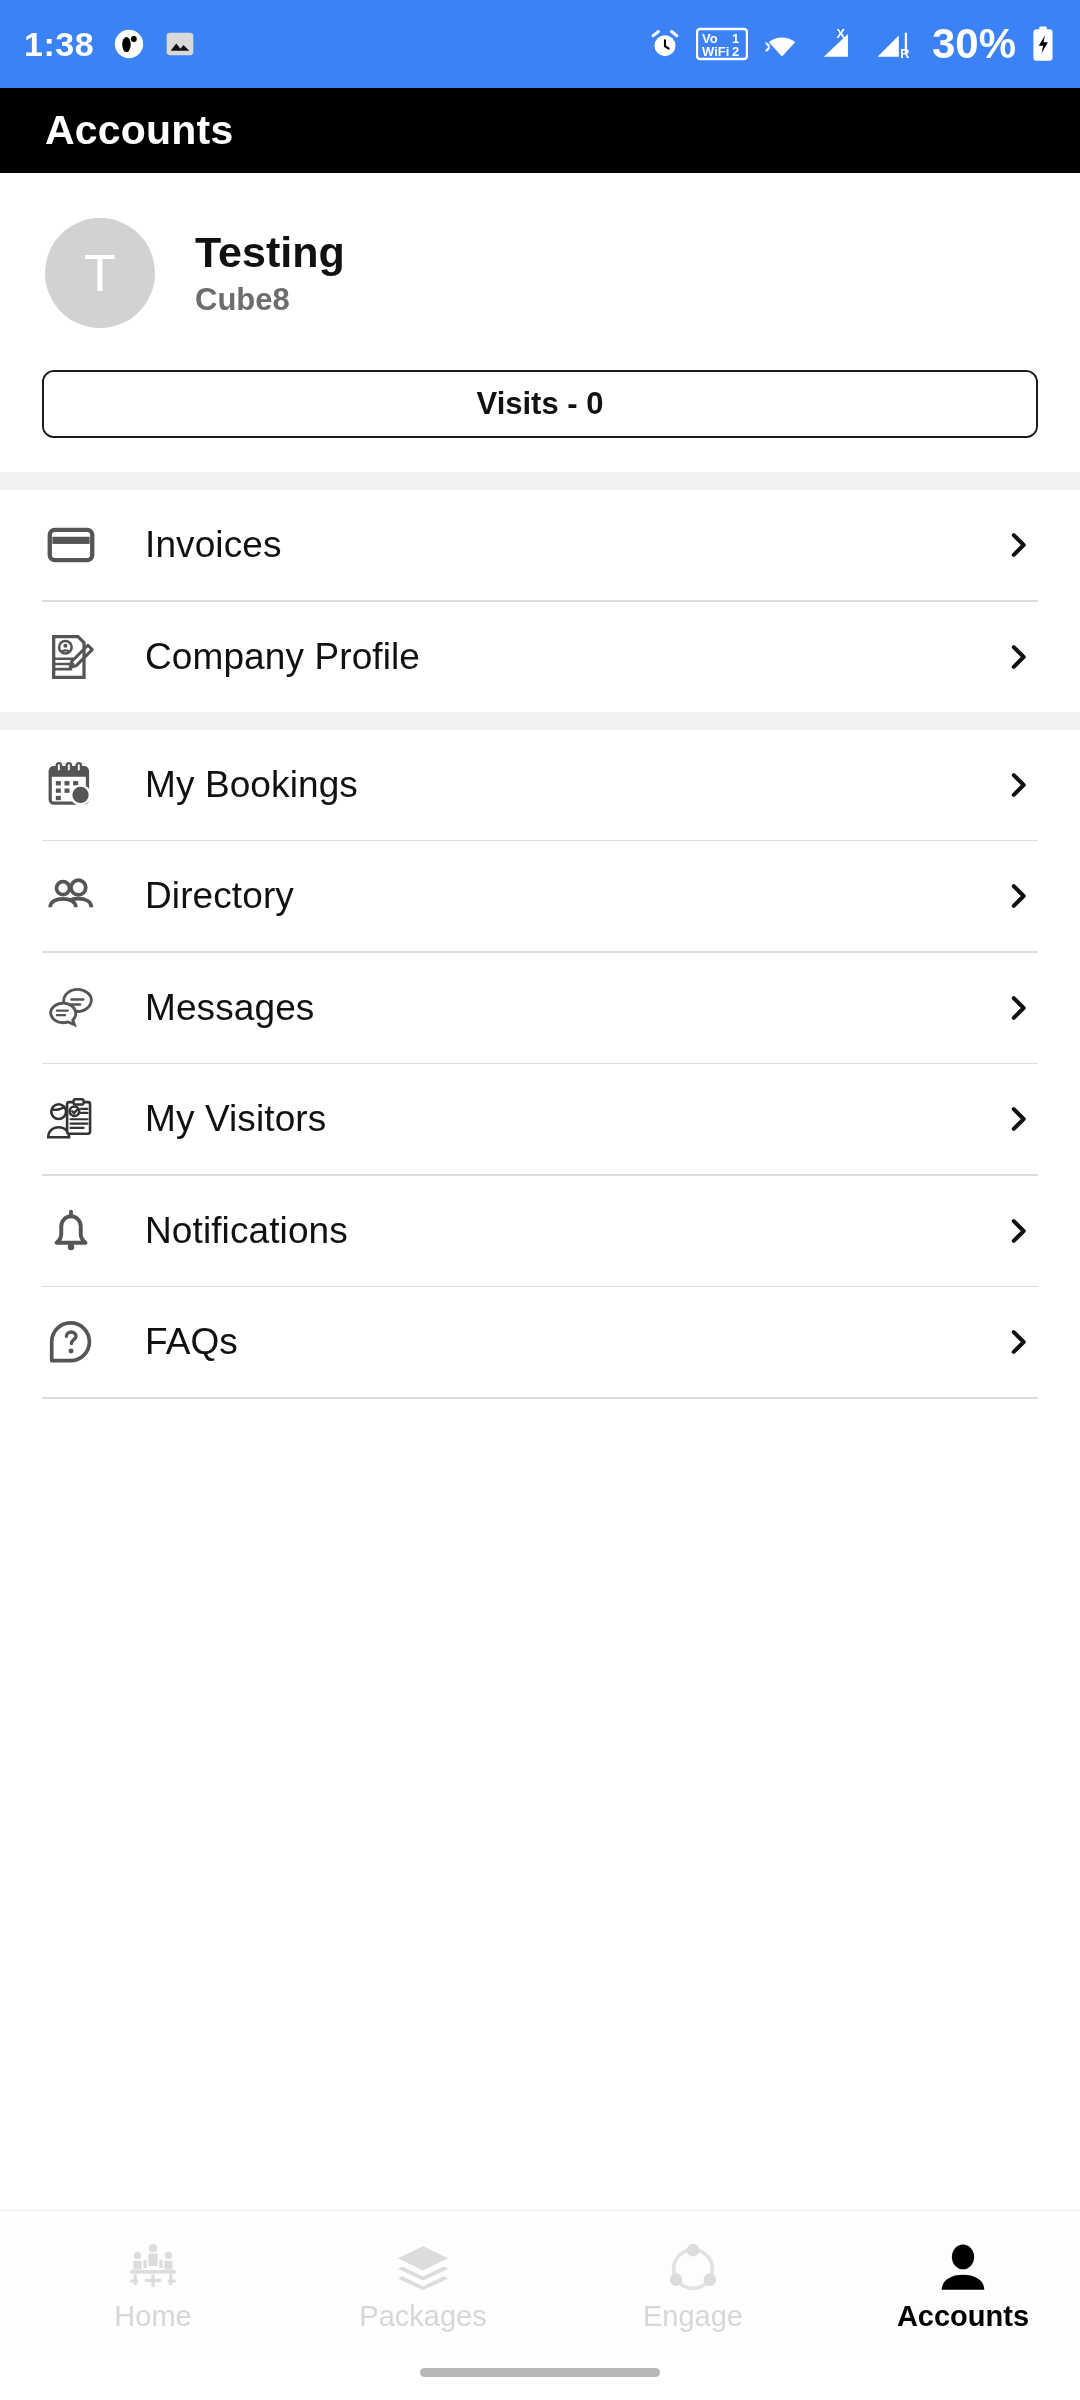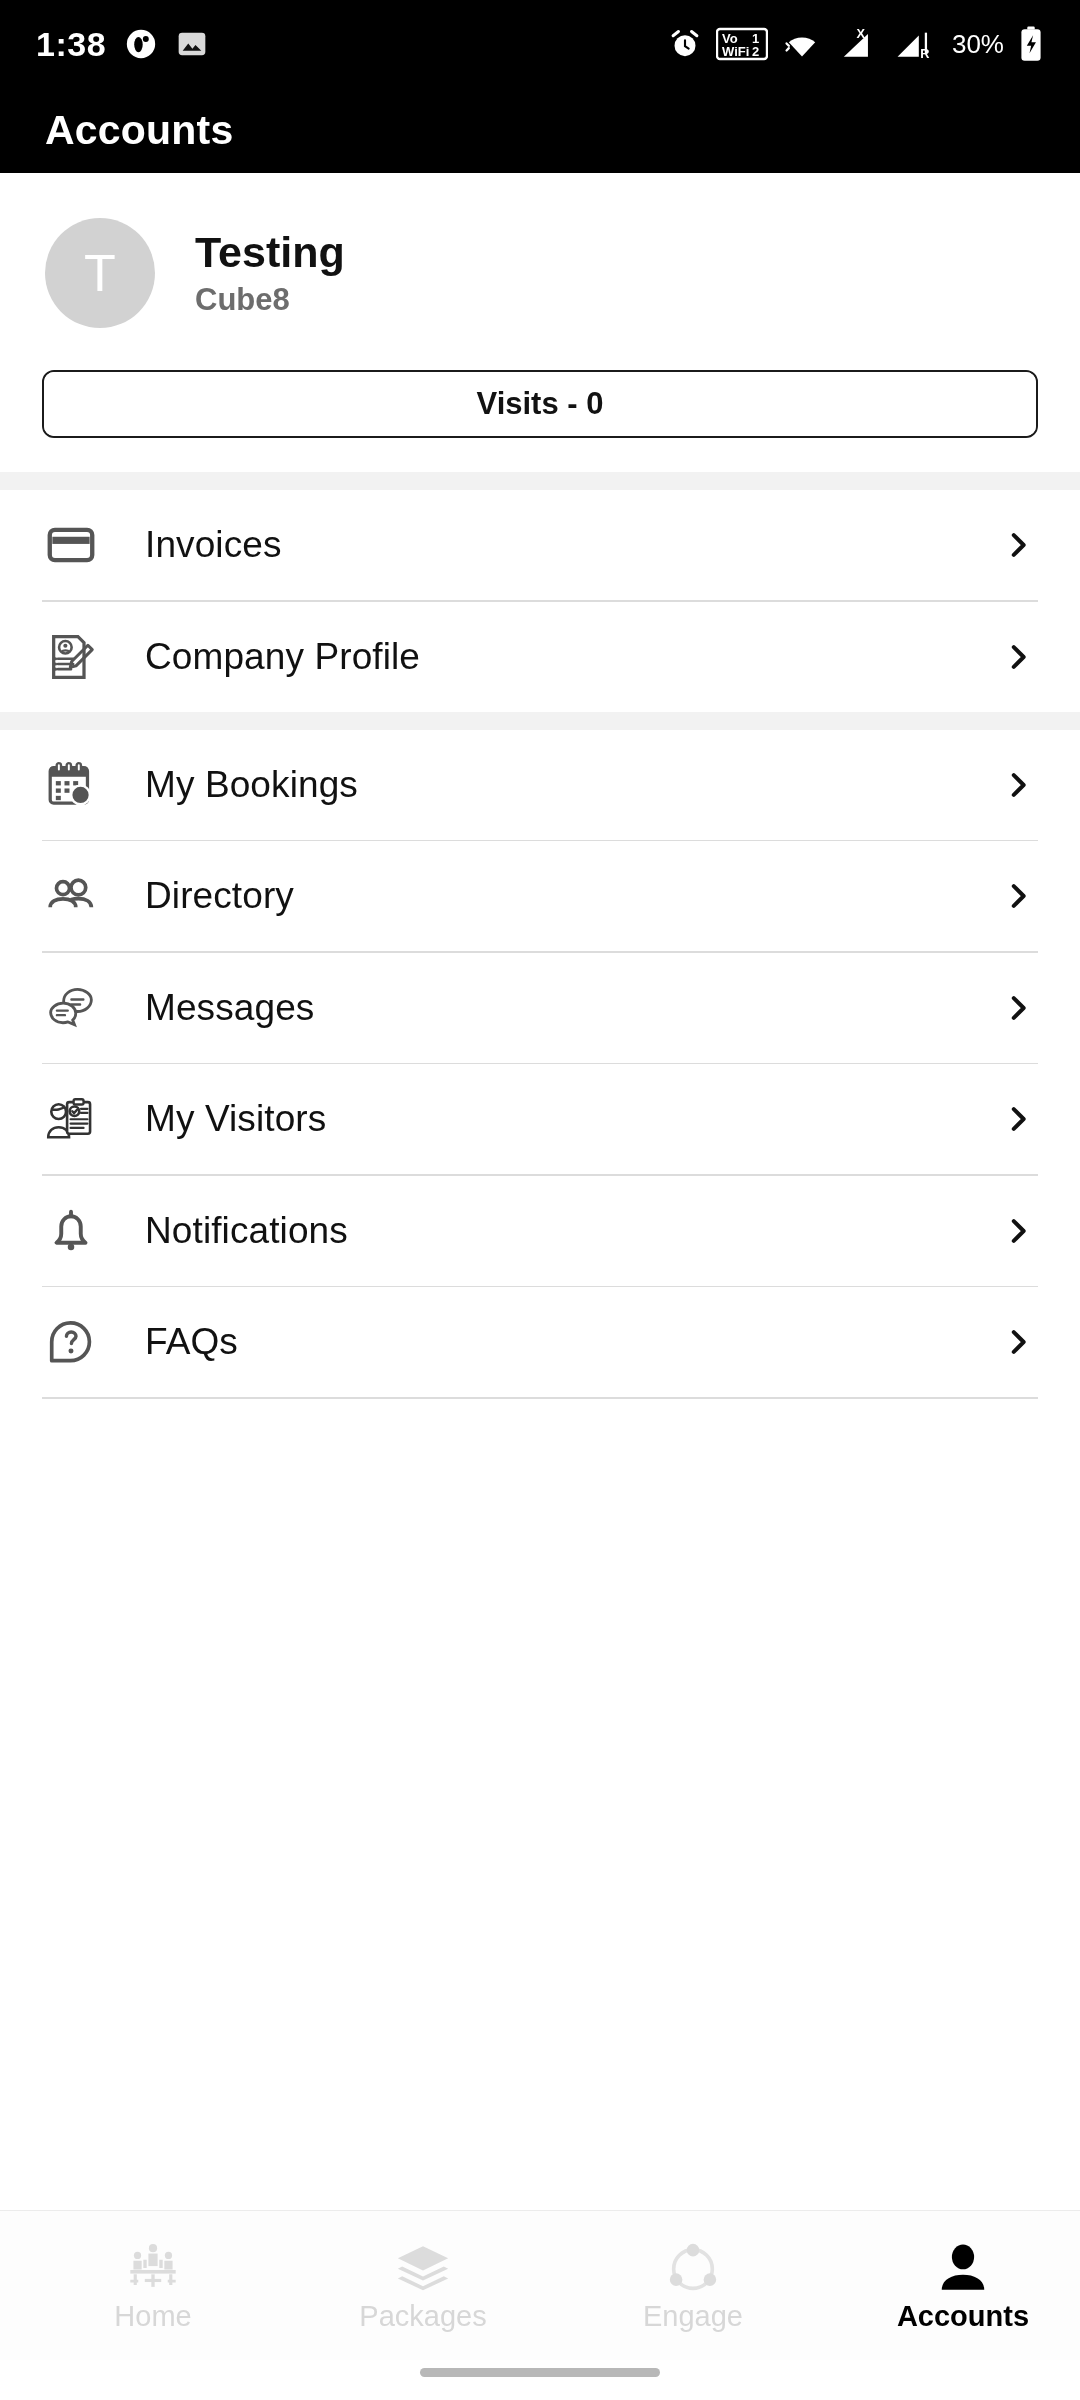--- a/index.html
+++ b/index.html
@@ -6,28 +6,28 @@
   html, body {
     width:1080px; height:2400px;
     background:#ffffff;
     font-family:"Liberation Sans", sans-serif;
     overflow:hidden;
   }
   .phone { position:relative; width:1080px; height:2400px; background:#fff; display:flex; flex-direction:column; }
 
   
   .statusbar {
-    height:88px; background:#000000; color:#fff;
-    display:flex; align-items:center; padding:0 36px;
+    height:88px; background:#3b82f6; color:#fff;
+    display:flex; align-items:center; padding:0 24px;
     flex:0 0 auto;
   }
   .sb-left { display:flex; align-items:center; gap:18px; }
   .sb-time { font-size:34px; font-weight:700; letter-spacing:.5px; line-height:1; }
   .sb-right { margin-left:auto; display:flex; align-items:center; gap:14px; }
-  .sb-pct { font-size:26px; font-weight:400; line-height:1; }
+  .sb-pct { font-size:42px; font-weight:700; line-height:1; }
 
   .ic { display:inline-flex; align-items:center; justify-content:center; }
   .ic svg { display:block; }
 
   
   .appbar {
     background:#000; color:#fff; height:85px;
     display:flex; align-items:center; padding:0 45px;
     flex:0 0 auto;
   }

